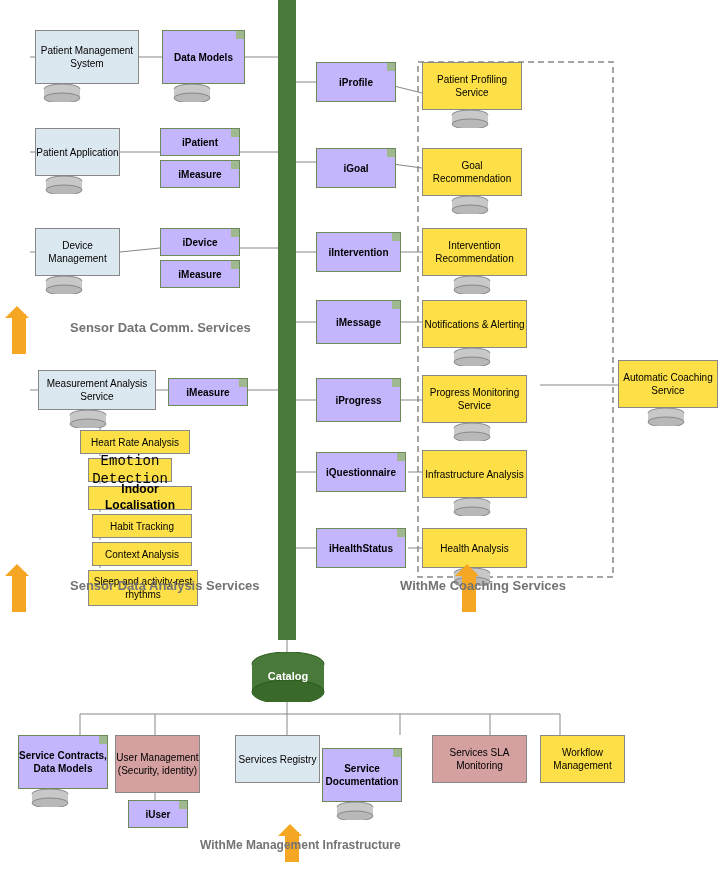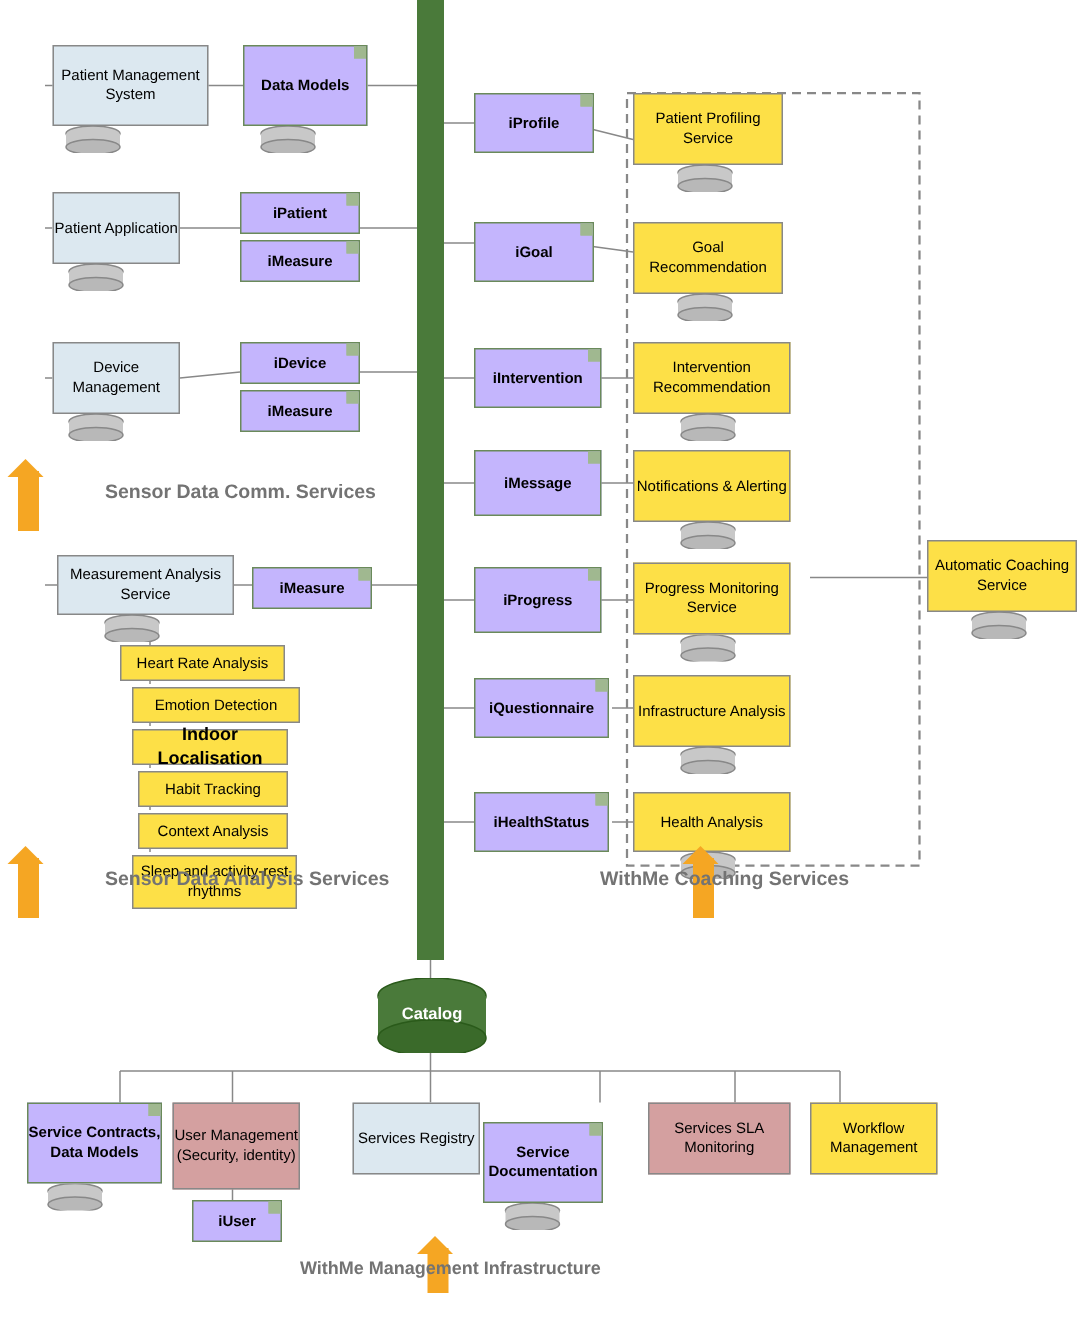--- a/index.html
+++ b/index.html
@@ -214,21 +214,21 @@
     <svg width="40" height="18">
         <ellipse cx="20" cy="5" rx="18" ry="5" fill="#c8c8c8" stroke="#888"></ellipse>
         <rect x="2" y="5" width="36" height="9" fill="#c8c8c8" stroke="none"></rect>
         <ellipse cx="20" cy="14" rx="18" ry="5" fill="#b8b8b8" stroke="#888"></ellipse>
       </svg>
   </div>
 
   <div class="ibox" style="left:168px; top:378px; width:80px; height:28px;">iMeasure</div>
 
   <div class="box box-gray" style="left:80px; top:430px; width:110px; height:24px; font-size:10px;">Heart Rate Analysis</div>
-  <div class="box box-gray" style="left:88px; top:458px; width:112px; height:24px; font-size:10px;">Emotion Detection</div>
+  <div class="box box-gray" style="left:88px; top:458px; width:84px; height:24px; font-size:14px;font-family:Liberation Mono, monospace;">Emotion Detection</div>
   <div class="box box-gray" style="left:88px; top:486px; width:104px; height:24px; font-size:12px;font-weight:bold;">Indoor Localisation</div>
   <div class="box box-gray" style="left:92px; top:514px; width:100px; height:24px; font-size:10px;">Habit Tracking</div>
   <div class="box box-gray" style="left:92px; top:542px; width:100px; height:24px; font-size:10px;">Context Analysis</div>
   <div class="box box-gray" style="left:88px; top:570px; width:110px; height:36px; font-size:10px;">Sleep and activity-rest rhythms</div>
 
   <div style="position:absolute; left:12px; top:572px; width:14px; height:40px; background:#f5a623;"></div>
   <div style="position:absolute; left:5px; top:564px; border-left:12px solid transparent; border-right:12px solid transparent; border-bottom:12px solid #f5a623;"></div>
   <div class="section-label" style="left:30px; top:578px;">Sensor Data Analysis Services</div>
 
   <div class="ibox" style="left:316px; top:62px; width:80px; height:40px;">iProfile</div>

